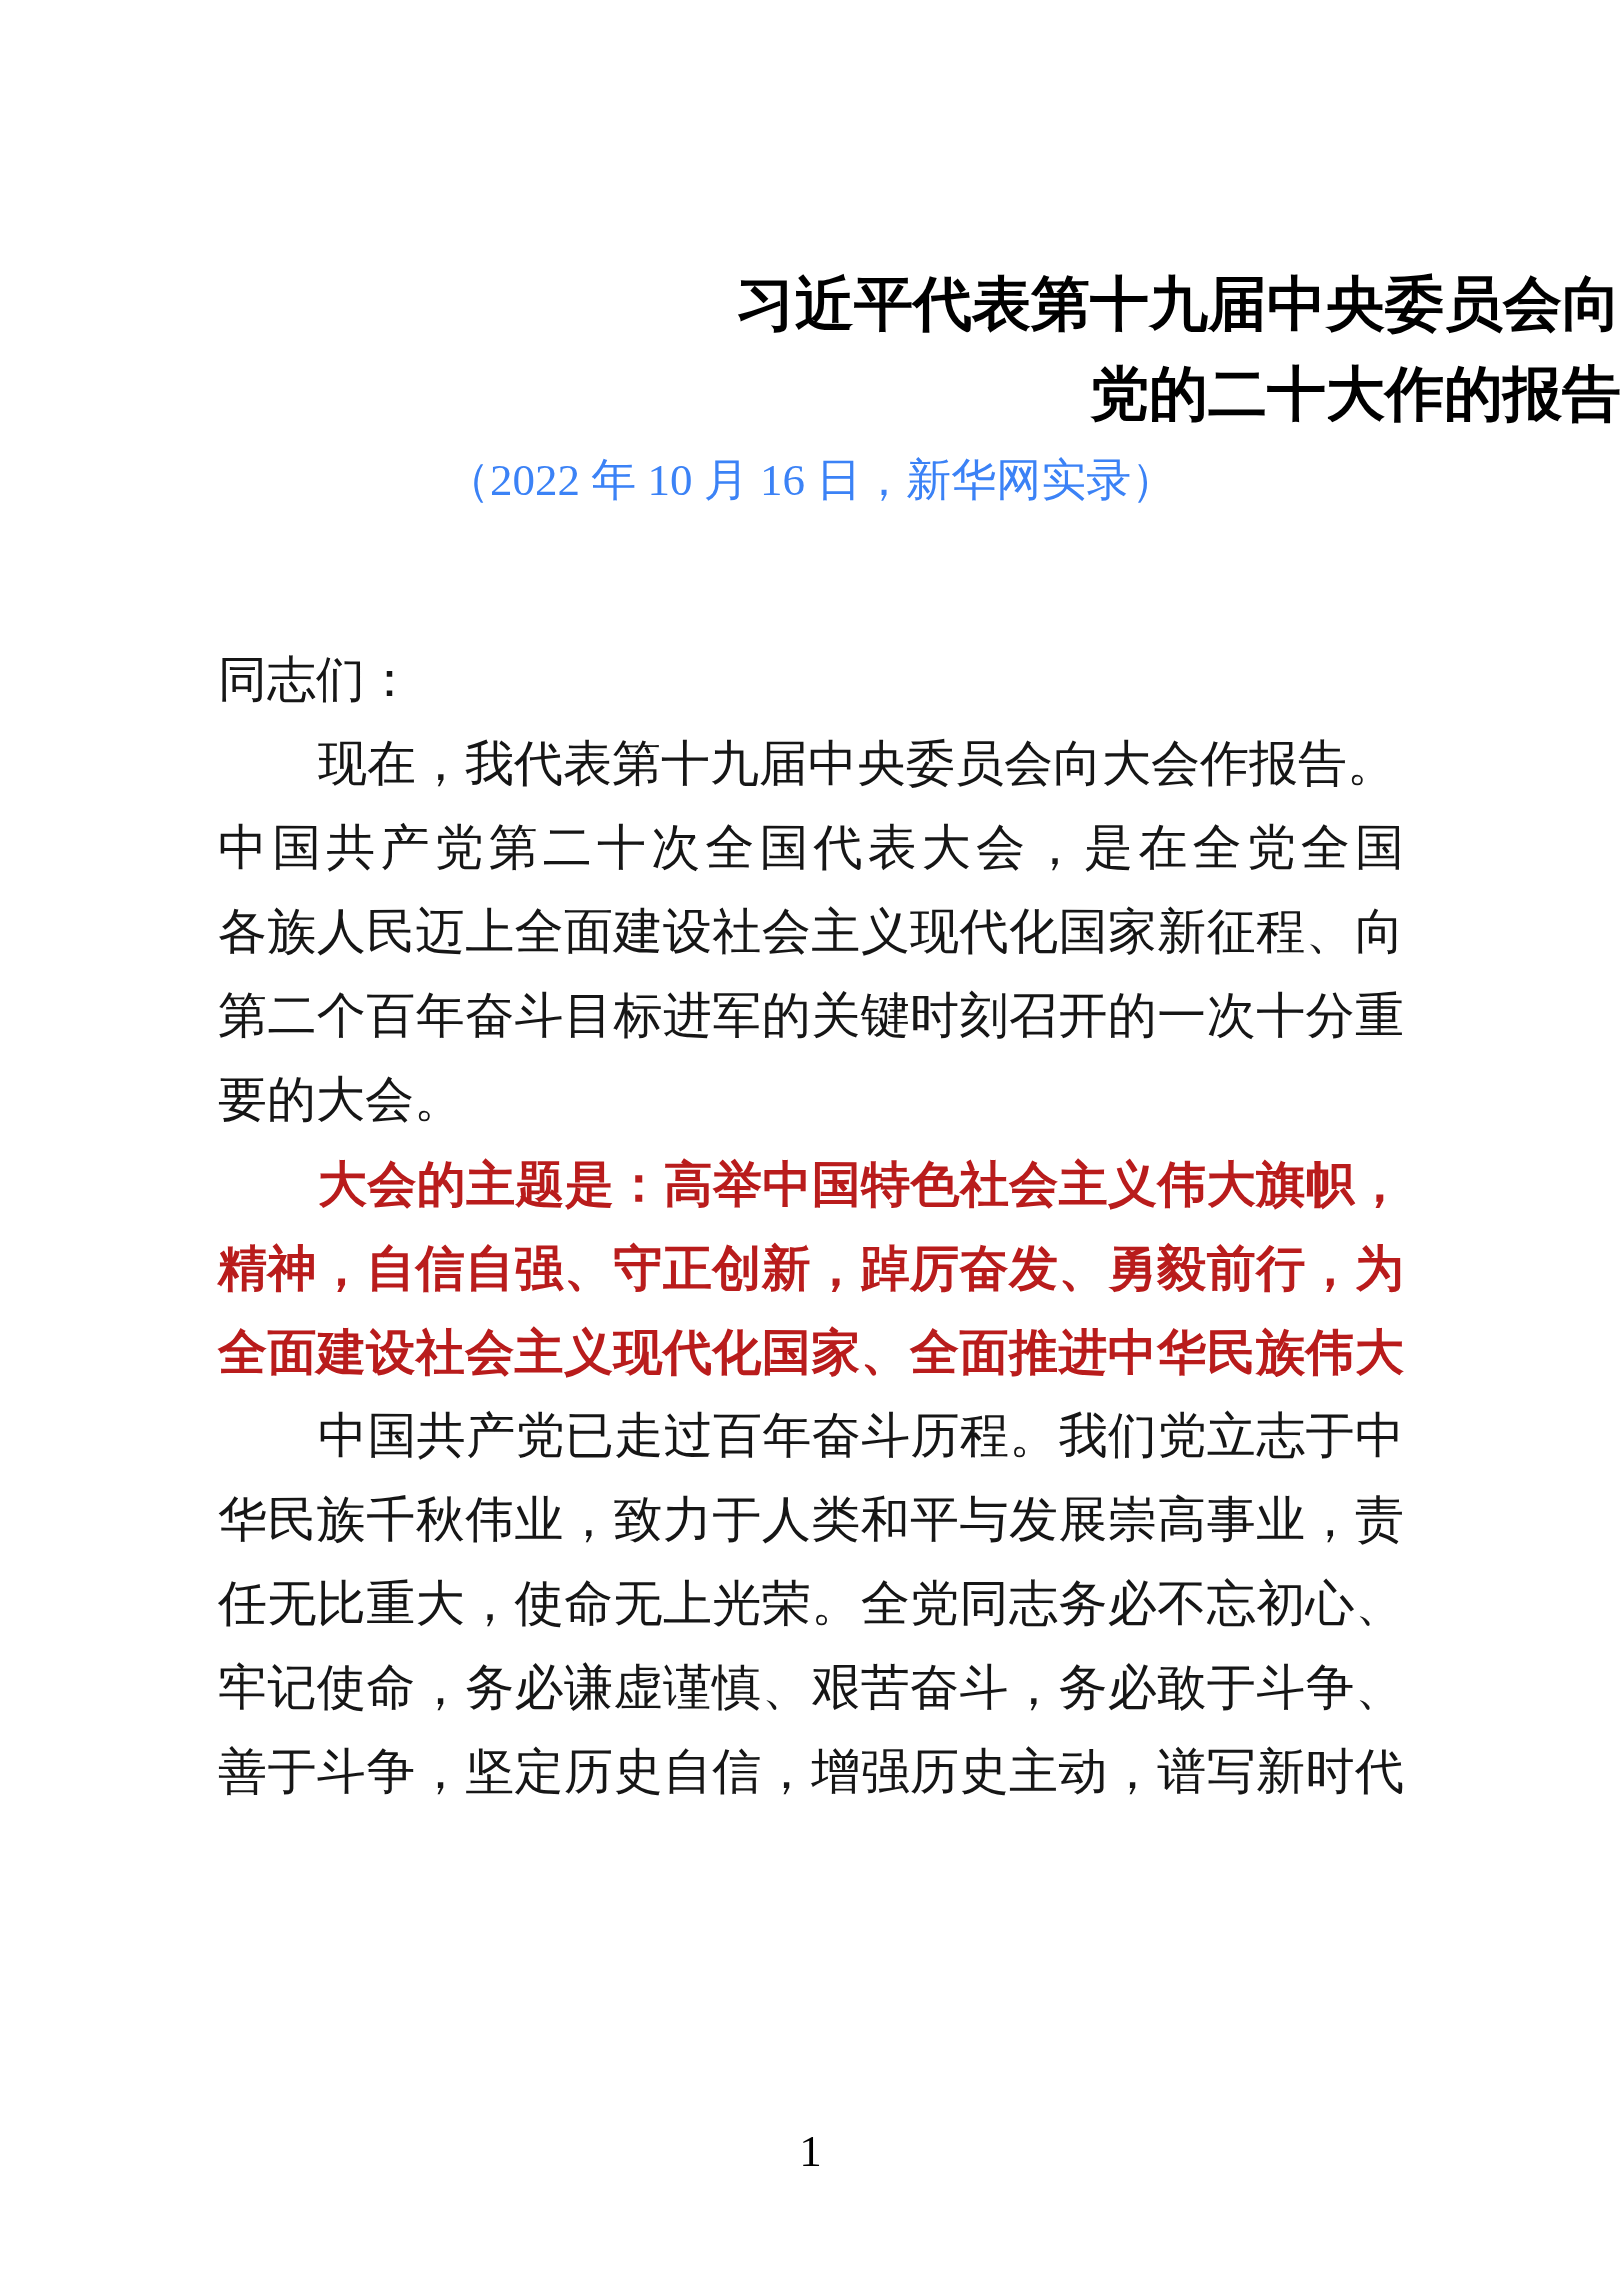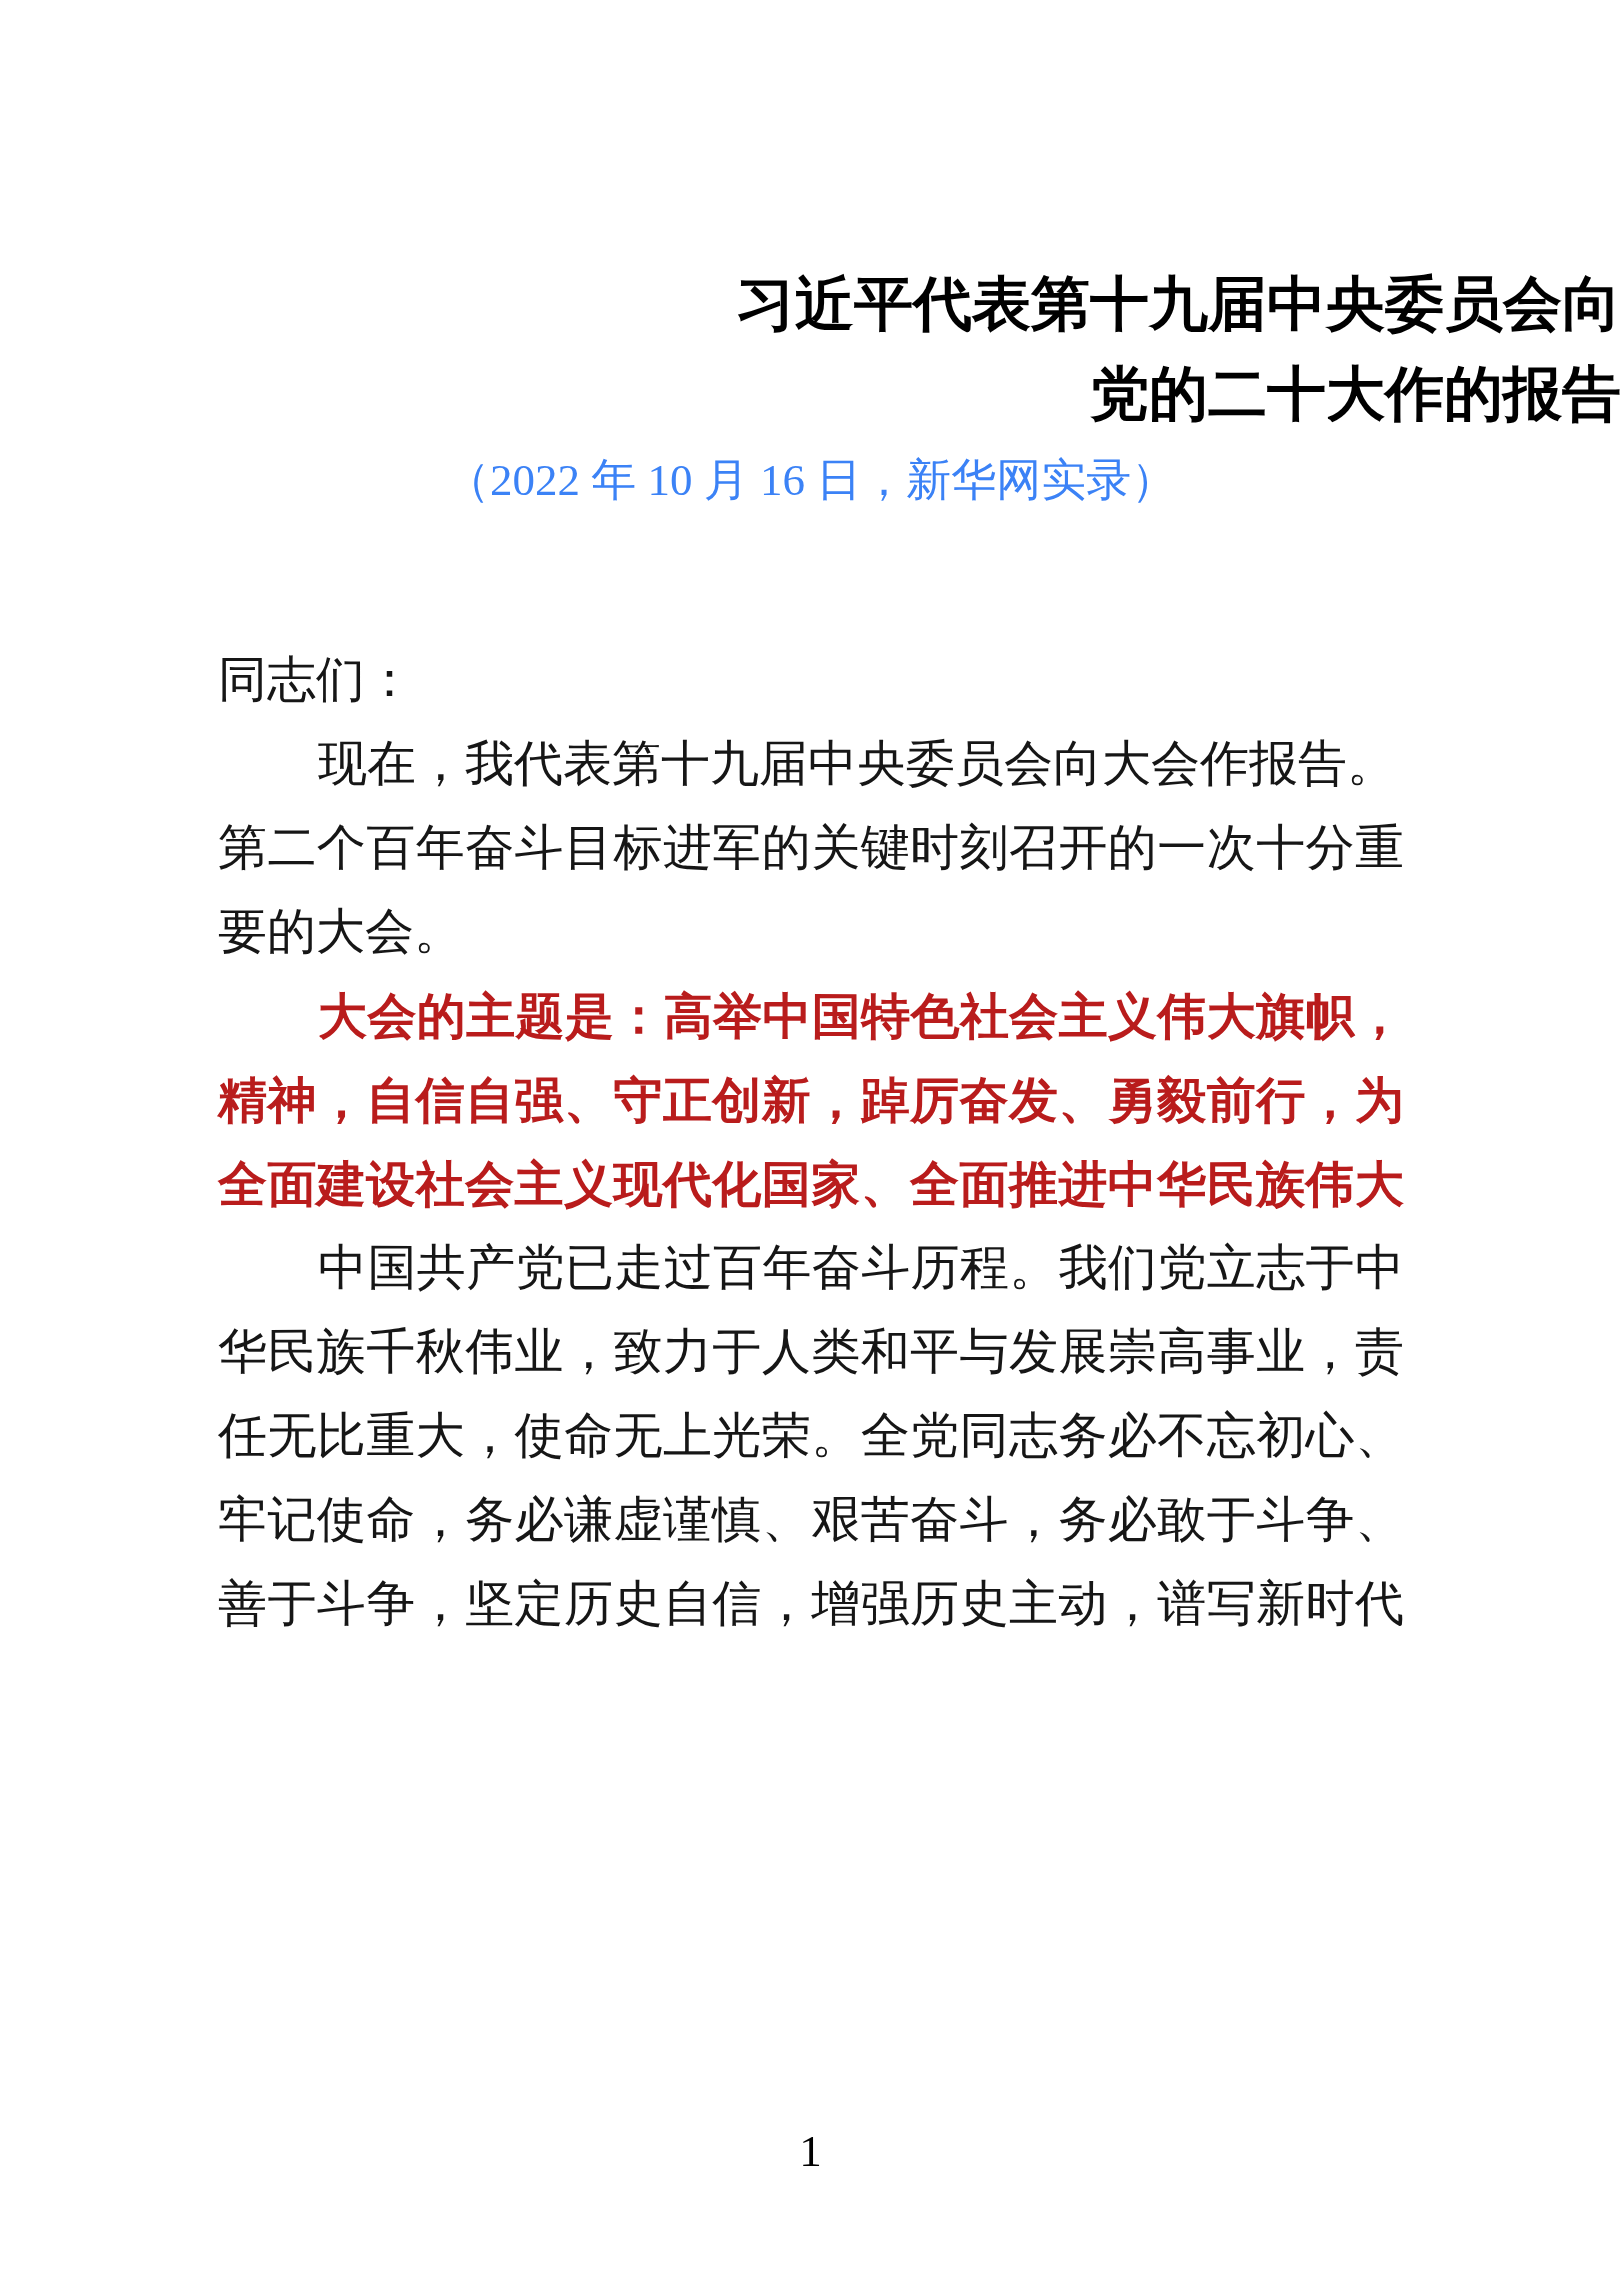--- a/index.html
+++ b/index.html
@@ -83,20 +83,22 @@
   <div class="doc-title">
     <div>习近平代表第十九届中央委员会向</div>
     <div>党的二十大作的报告</div>
   </div>
 
   <div class="doc-subtitle">（2022 年 10 月 16 日，新华网实录）</div>
 
   <div class="doc-body">
     <div class="bodyline">同志们：</div>
     <div class="bodyline indent">现在，我代表第十九届中央委员会向大会作报告。</div>
+    <div class="bodyline justify">中国共产党第二十次全国代表大会，是在全党全国</div>
+    <div class="bodyline justify">各族人民迈上全面建设社会主义现代化国家新征程、向</div>
     <div class="bodyline justify">第二个百年奋斗目标进军的关键时刻召开的一次十分重</div>
     <div class="bodyline">要的大会。</div>
     <div class="bodyline bold indent justify">大会的主题是：高举中国特色社会主义伟大旗帜，</div>
     <div class="bodyline bold justify">精神，自信自强、守正创新，踔厉奋发、勇毅前行，为</div>
     <div class="bodyline bold justify">全面建设社会主义现代化国家、全面推进中华民族伟大</div>
     <div class="bodyline indent justify">中国共产党已走过百年奋斗历程。我们党立志于中</div>
     <div class="bodyline justify">华民族千秋伟业，致力于人类和平与发展崇高事业，责</div>
     <div class="bodyline justify">任无比重大，使命无上光荣。全党同志务必不忘初心、</div>
     <div class="bodyline justify">牢记使命，务必谦虚谨慎、艰苦奋斗，务必敢于斗争、</div>
     <div class="bodyline justify">善于斗争，坚定历史自信，增强历史主动，谱写新时代</div>

